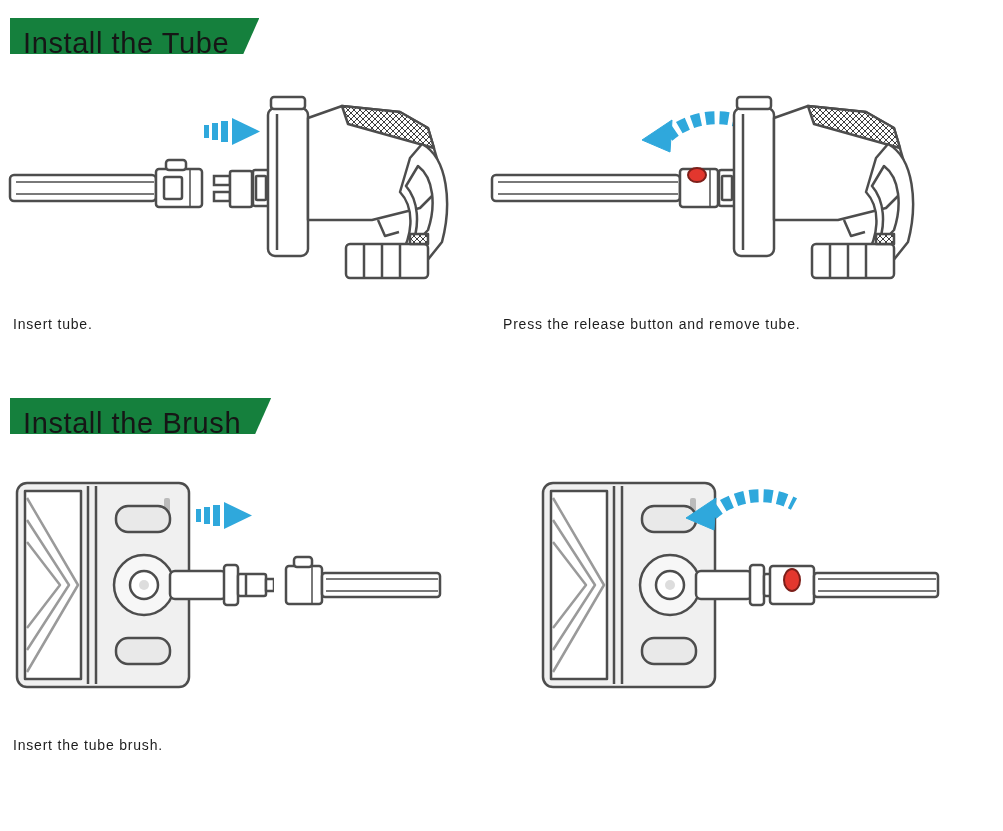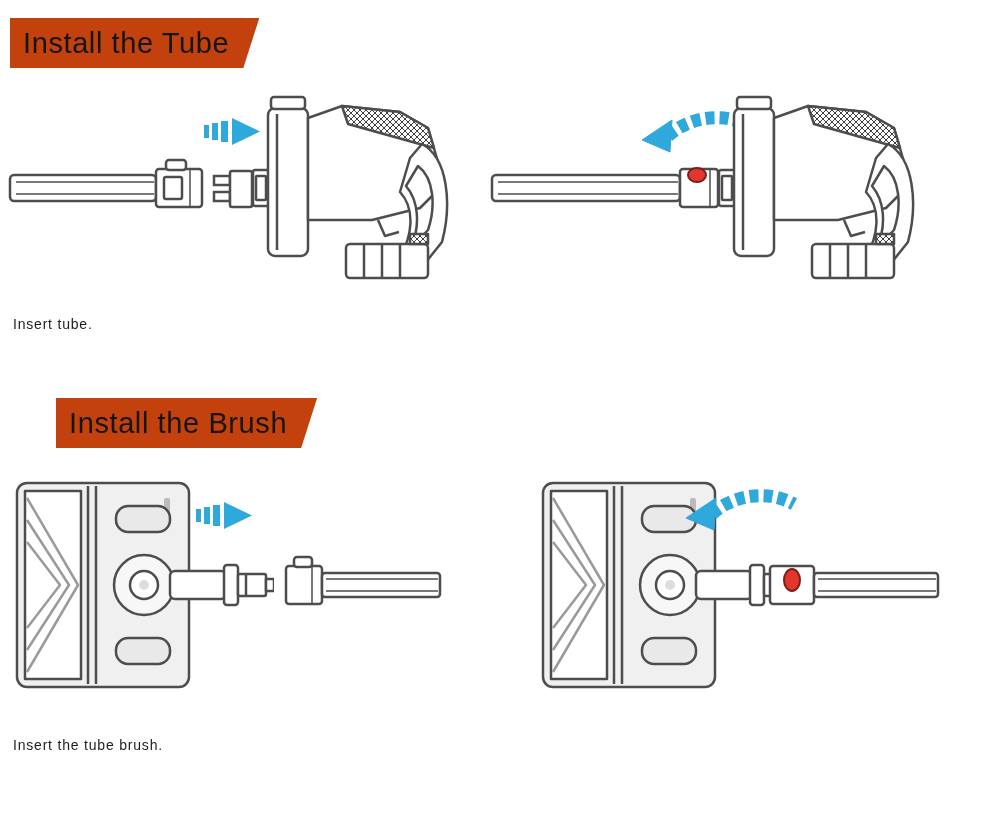--- a/index.html
+++ b/index.html
@@ -11,22 +11,22 @@
   .canvas {
     position: relative;
     width: 1003px;
     height: 831px;
     background: #ffffff;
     overflow: hidden;
   }
   .heading {
     position: absolute;
     display: inline-block;
-    background: #c2410c;
-    height: 50px;
+    background: #15803d;
+    height: 36px;
     line-height: 50px;
     padding: 0 30px 0 13px;
     font-size: 29px;
     letter-spacing: 0.6px;
     color: #161616;
     clip-path: polygon(0 0, 100% 0, calc(100% - 16px) 100%, 0 100%);
     white-space: nowrap;
   }
   .caption {
     position: absolute;
@@ -148,22 +148,25 @@
     <ellipse cx="207" cy="83" rx="9" ry="7" stroke="#7c1f1a" stroke-width="2" fill="#E3372E"></ellipse>
     <g transform="translate(152,18)" stroke="#2FA8DC">
       <use href="#remove-arrow" fill="#2FA8DC"></use>
     </g>
     <use href="#handheld-unit" x="228" y="0" width="200" height="192"></use>
   </svg>
 
   <div class="caption" style="left:13px; top:311px;">
     <span>Insert tube.</span>
   </div>
-
-  <div class="heading" style="left:10px; top:398px;margin-left:46px;">
+  <div class="caption" style="left:503px; top:311px; width:475px;">
+    <span>Press the release button and remove tube.</span>
+  </div>
+
+  <div class="heading" style="left:10px; top:398px;">
     <span>Install the Brush</span>
   </div>
 
   <svg class="diagram" style="left:14px; top:468px;" width="430" height="235" viewBox="0 0 430 235">
     <use href="#brush-assembly" x="0" y="12" width="260" height="210"></use>
     <g transform="translate(182,34)">
       <use href="#insert-arrow" fill="#2FA8DC"></use>
     </g>
     <g fill="#ffffff" stroke="#4d4d4d" stroke-width="2.5">
       <rect x="272" y="98" width="36" height="38" rx="3"></rect>

